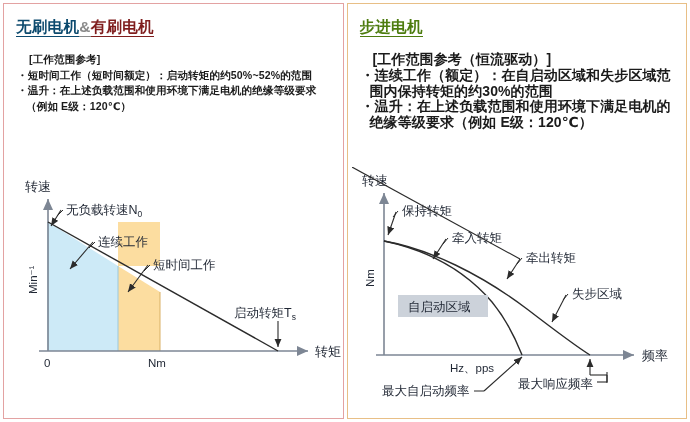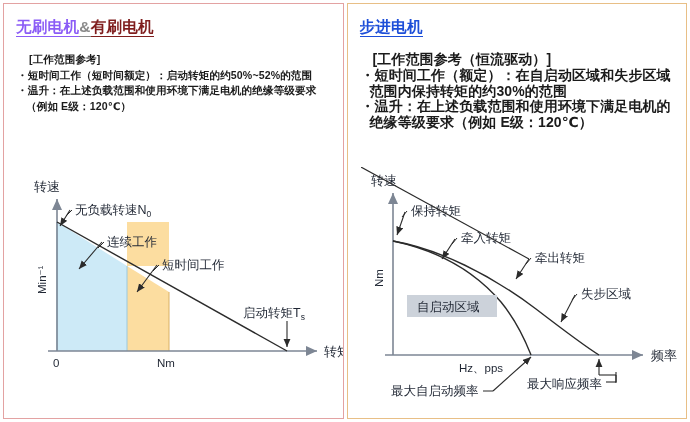--- a/index.html
+++ b/index.html
@@ -34,24 +34,24 @@
 
   .ptitle {
     position: absolute;
     left: 12px; top: 13px;
     font-size: 15.5px;
     font-weight: bold;
     letter-spacing: .3px;
     white-space: nowrap;
   }
   .ptitle .u { border-bottom: 1.6px solid currentColor; padding-bottom: 1px; }
-  .t-red  { color: #8b5cf6; }
+  .t-red  { color: #0c4a6e; }
   .t-amp  { color: #8a8a8a; }
   .t-blue { color: #7f1d1d; }
-  .t-orange { color: #1d4ed8; }
+  .t-orange { color: #4d7c0f; }
 
   .body-text {
     position: absolute;
     left: 13px;
     top: 48px;
     right: 8px;
     font-size: 10.6px;
     line-height: 15.2px;
     color: #1b1b1b;
     font-weight: bold;
@@ -59,21 +59,21 @@
   }
   .body-text .hdr { display:block; margin-bottom: 1px; font-weight: bold; padding-left: 12px; }
   .body-text .li {
     display: block;
     padding-left: 9px;
     text-indent: -9px;
     white-space: normal;
   }
   .panel-right .body-text { font-size: 14px; line-height: 15.4px; }
 
-  .chart-wrap { position: absolute; left: 13px; right: 0; }
+  .chart-wrap { position: absolute; left: 4px; right: 0; }
   .panel-left  .chart-wrap { top: 165px; height: 215px; }
   .panel-right .chart-wrap { top: 163px; height: 250px; }
   svg { display: block; }
 
   .cjk { font-family: "Liberation Sans", "DejaVu Sans", sans-serif; }
 </style>
 </head>
 <body>
 
 <div class="board">
@@ -150,21 +150,21 @@
   </div>
 
   <div class="panel panel-right">
 
     <div class="ptitle">
       <span class="u t-orange">步进电机</span>
     </div>
 
     <div class="body-text">
       <span class="hdr">[工作范围参考（恒流驱动）]</span>
-      <span class="li">・短时间工作（额定）：在自启动区域和失步区域范围内保持转矩的约30%的范围</span>
+      <span class="li">・连续工作（额定）：在自启动区域和失步区域范围内保持转矩的约30%的范围</span>
       <span class="li">・温升：在上述负载范围和使用环境下满足电机的绝缘等级要求（例如 E级：120℃）</span>
     </div>
 
     <div class="chart-wrap">
       <svg width="342" height="250" viewBox="0 0 342 250">
         <defs>
           <marker id="arrGrayR" markerWidth="9" markerHeight="9" refX="7" refY="3.2" orient="auto">
             <path d="M0,0 L7,3.2 L0,6.4 z" fill="#7d8694"></path>
           </marker>
           <marker id="arrBlkR" markerWidth="9" markerHeight="9" refX="7.5" refY="3.2" orient="auto">

